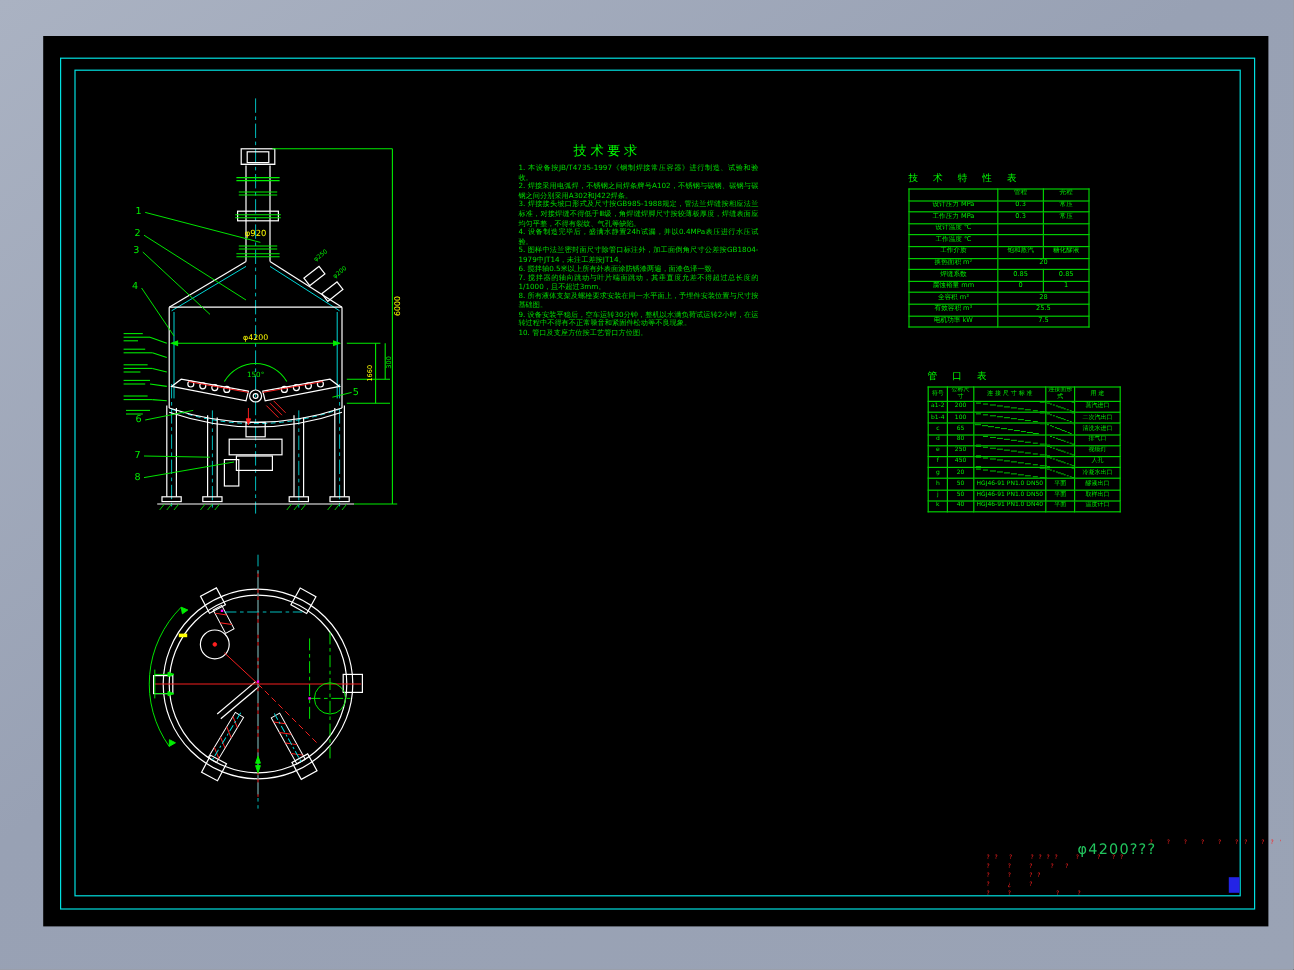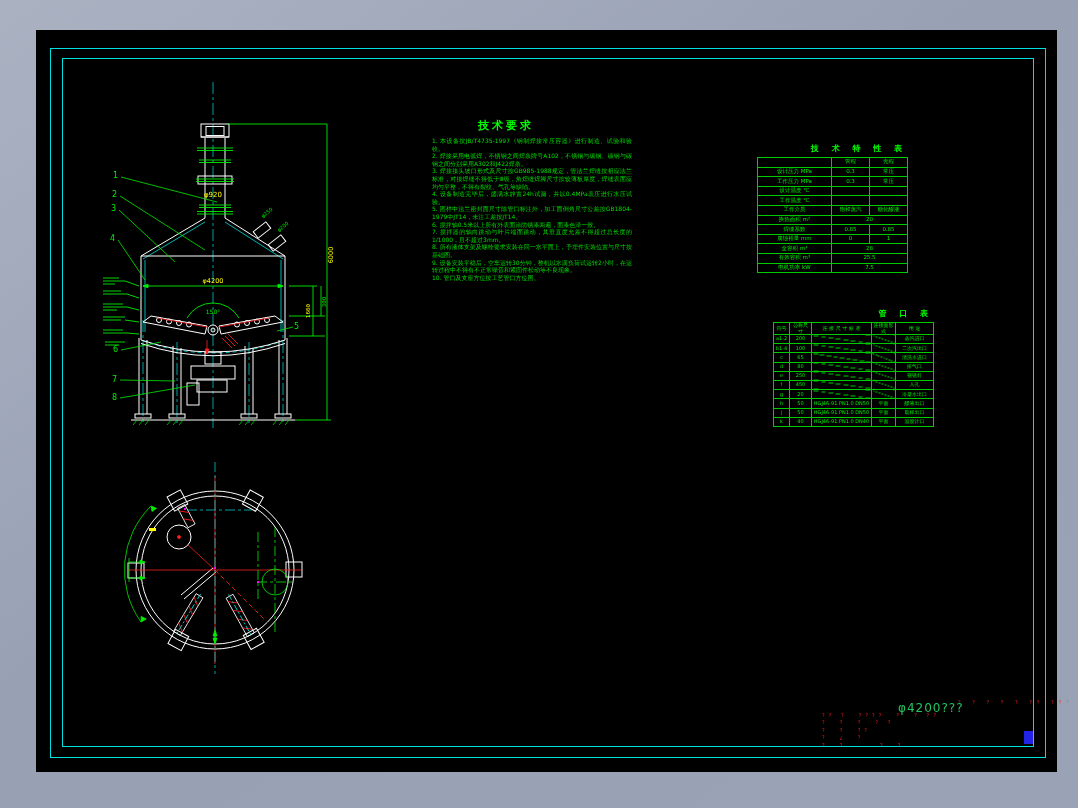--- a/index.html
+++ b/index.html
@@ -7,25 +7,25 @@
     width:1078px;height:808px;position:relative;overflow:hidden;
     background:linear-gradient(145deg,#aab2c2 0%,#98a1b4 45%,#9aa3b5 100%);
     font-family:"DejaVu Sans",sans-serif;
   }
   .canvas{position:absolute;left:36px;top:30px;width:1021px;height:742px;background:#000;}
   .frame-outer{position:absolute;left:14px;top:18px;right:11px;bottom:14px;border:1px solid #00e0e0;}
   .frame-inner{position:absolute;left:26px;top:28px;right:23px;bottom:25px;border:1px solid #00e0e0;}
   svg{position:absolute;}
   
   .techreq{position:absolute;left:396px;top:88px;width:200px;color:#00e000;}
-  .techreq .tr-title{font-size:11px;font-weight:bold;letter-spacing:3px;color:#00ff00;margin:0 0 4px 46px;}
+  .techreq .tr-title{font-size:11px;font-weight:normal;letter-spacing:3px;color:#00ff00;margin:0 0 4px 46px;}
   .tr-item{font-size:6px;line-height:7.6px;text-align:justify;color:#00dd00;}
   
   .tblwrap{position:absolute;color:#00ee00;}
-  .tbl-title{font-size:8px;letter-spacing:5px;text-align:right;color:#00ff00;margin-bottom:3px;white-space:nowrap;font-weight:bold;}
+  .tbl-title{font-size:8px;letter-spacing:5px;text-align:left;color:#00ff00;margin-bottom:3px;white-space:nowrap;}
   table{border-collapse:collapse;width:100%;table-layout:fixed;}
   td{border:1px solid #00cc00;font-size:5.5px;color:#00ee00;text-align:center;
      padding:0 1px;height:8.6px;line-height:1.05;white-space:nowrap;overflow:hidden;}
   .ntable td{height:8.2px;font-size:5px;}
   .ntable tr.hdr td{height:11px;}
   .slash{background:linear-gradient(to top right,transparent 48%,#00cc00 48%,#00cc00 52%,transparent 52%);}
   
   .dwgtitle{position:absolute;left:862px;top:671px;color:#22c55e;font-size:12px;letter-spacing:1px;}
   .wm-cluster{position:absolute;left:786px;top:682px;width:96px;color:#ff1f1f;font-size:5px;line-height:7.4px;letter-spacing:4px;white-space:pre;}
   .wm-row{position:absolute;left:922px;top:669px;color:#ff1f1f;font-size:5px;letter-spacing:5px;white-space:nowrap;}

